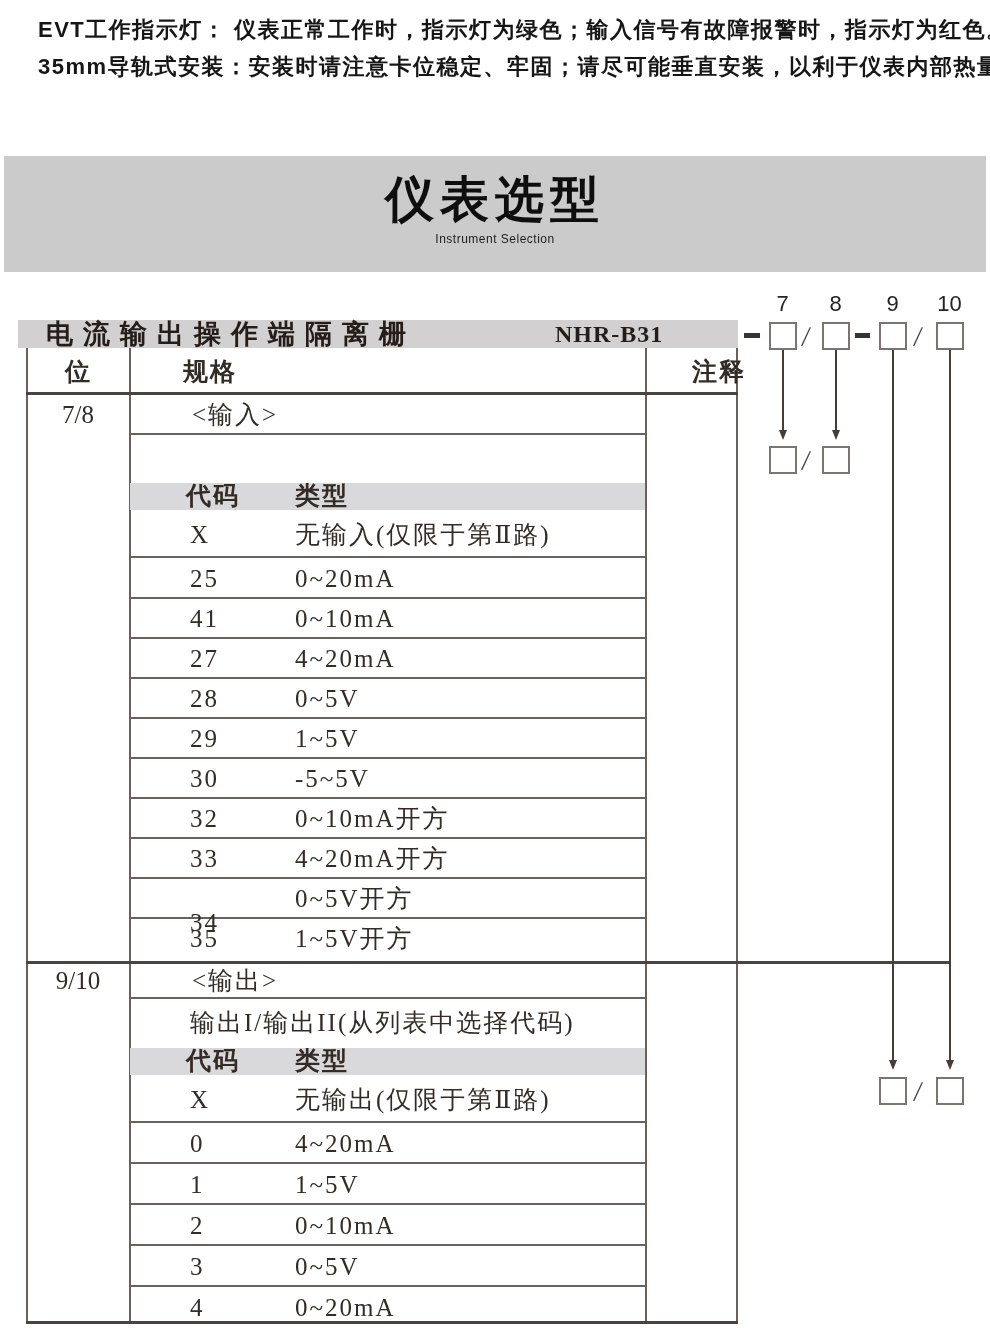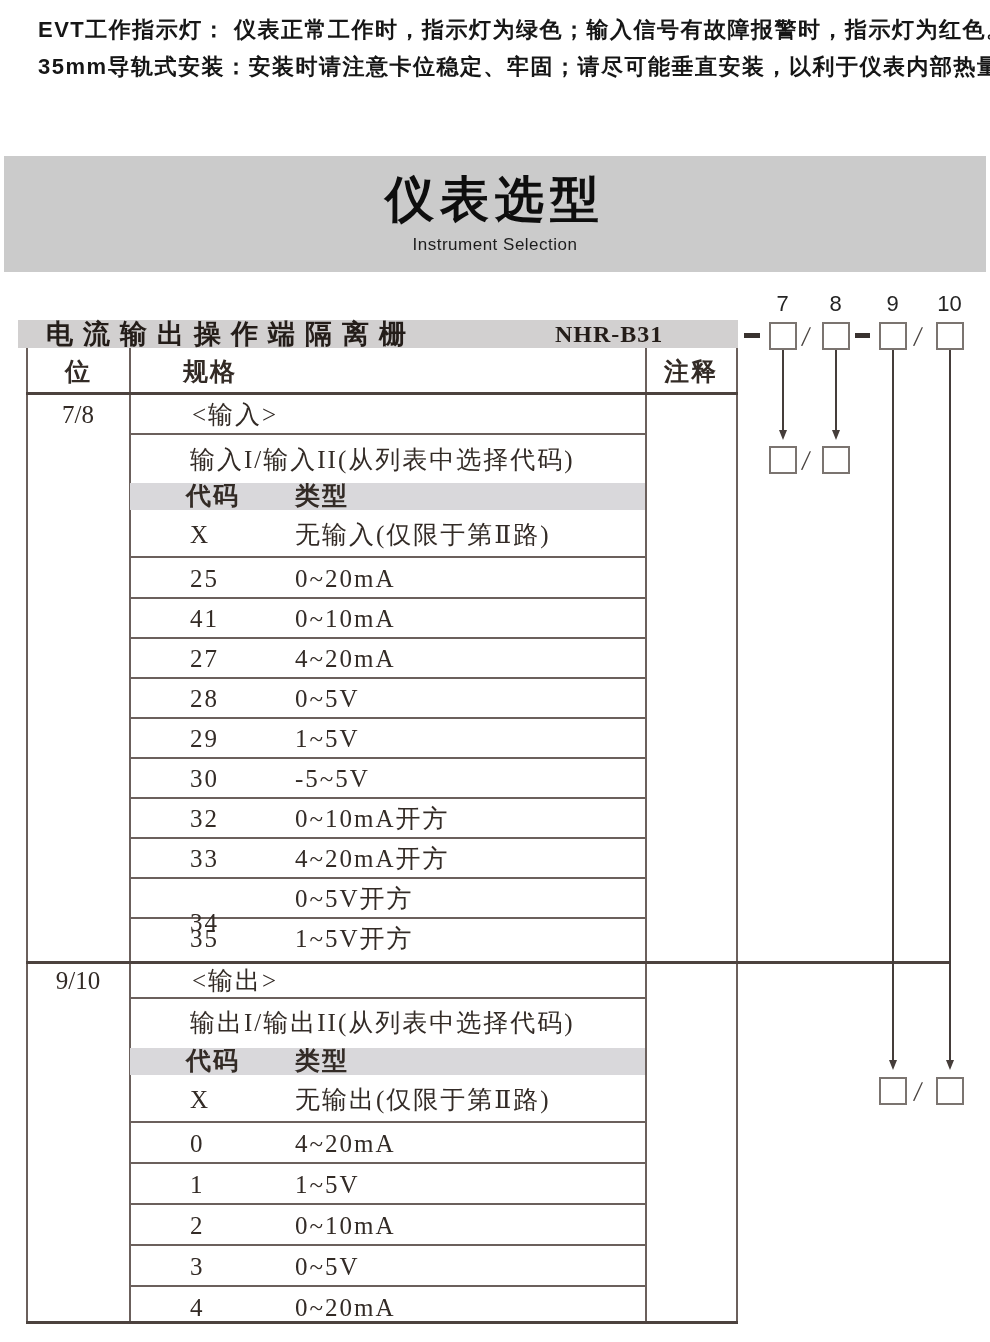--- a/index.html
+++ b/index.html
@@ -5,22 +5,22 @@
   html,body { margin:0; padding:0; background:#ffffff; }
   .page { position:relative; width:990px; height:1342px; background:#ffffff; overflow:hidden;
           font-family:"Liberation Serif","DejaVu Serif",serif; color:#2e2722; }
 
   .note { position:absolute; left:38px; font-family:"Liberation Sans","DejaVu Sans",sans-serif;
           font-weight:bold; font-size:22px; letter-spacing:1.5px; color:#161616; white-space:nowrap; }
 
   .banner { position:absolute; left:4px; top:156px; width:982px; height:116px; background:#cbcbcb; text-align:center; }
   .banner-title { margin-top:16px; font-family:"Liberation Sans","DejaVu Sans",sans-serif; font-weight:bold;
                   font-size:49px; line-height:54px; letter-spacing:6px; color:#0e0e0e; }
-  .banner-sub { font-family:"Liberation Sans","DejaVu Sans",sans-serif; font-size:17px; line-height:20px;
-                margin-top:9px; color:#1d1d1d; letter-spacing:0.5px; }
+  .banner-sub { font-family:"Liberation Sans","DejaVu Sans",sans-serif; font-size:12px; line-height:20px;
+                margin-top:3px; color:#1d1d1d; letter-spacing:0.5px; }
 
   .titlebar { position:absolute; left:18px; top:320px; width:720px; height:28px; background:#d2d0d0; }
   .product-name { position:absolute; left:7px; top:0; font-size:27px; line-height:29px; font-weight:bold;
                   letter-spacing:10px; color:#241d19; white-space:nowrap;margin-left:21px; }
   .product-model { position:absolute; left:537px; top:-1px; font-size:24px; line-height:30px; font-weight:600;
                    letter-spacing:1px; color:#241d19; }
 
   .vline { position:absolute; width:2px; background:#6b605c; }
   .hline { position:absolute; height:1.5px; background:#6b605c; }
   .hline.thick { height:2.5px; background:#4c423e; }
@@ -84,25 +84,24 @@
   <div class="hline" style="left:129px;top:1162px;width:516px;"></div>
   <div class="hline" style="left:129px;top:1203px;width:516px;"></div>
   <div class="hline" style="left:129px;top:1244px;width:516px;"></div>
   <div class="hline" style="left:129px;top:1285px;width:516px;"></div>
 
   <div class="band" style="top:483px;"></div>
   <div class="band" style="top:1048px;"></div>
 
   <span class="poscell cell bold" style="top:357px;letter-spacing:1px;">位</span>
   <span class="cell bold" style="left:183px;top:357px;">规格</span>
-  <span class="cell bold" style="left:645px;top:357px;width:92px;text-align:center;">注释</span>
+  <span class="cell bold" style="left:645px;top:357px;width:92px;text-align:center;padding-left:28px;">注释</span>
 
   <span class="poscell" style="top:400px;">7/8</span>
   <span class="cell" style="left:192px;top:400px;">&lt;输入&gt;</span>
-  <span class="cell" style="left:190px;top:445px;">输入I/输入II(从列表中选择代码)</span>
   <span class="cell bold" style="left:186px;top:482px;line-height:28px;">代码</span>
   <span class="cell bold" style="left:295px;top:482px;line-height:28px;">类型</span>
 
   <span class="cell code" style="top:520px;">X</span>
   <span class="cell type" style="top:520px;">无输入(仅限于第Ⅱ路)</span>
   <span class="cell code" style="top:564px;">25</span>
   <span class="cell type" style="top:564px;">0~20mA</span>
   <span class="cell code" style="top:604px;">41</span>
   <span class="cell type" style="top:604px;">0~10mA</span>
   <span class="cell code" style="top:644px;">27</span>

